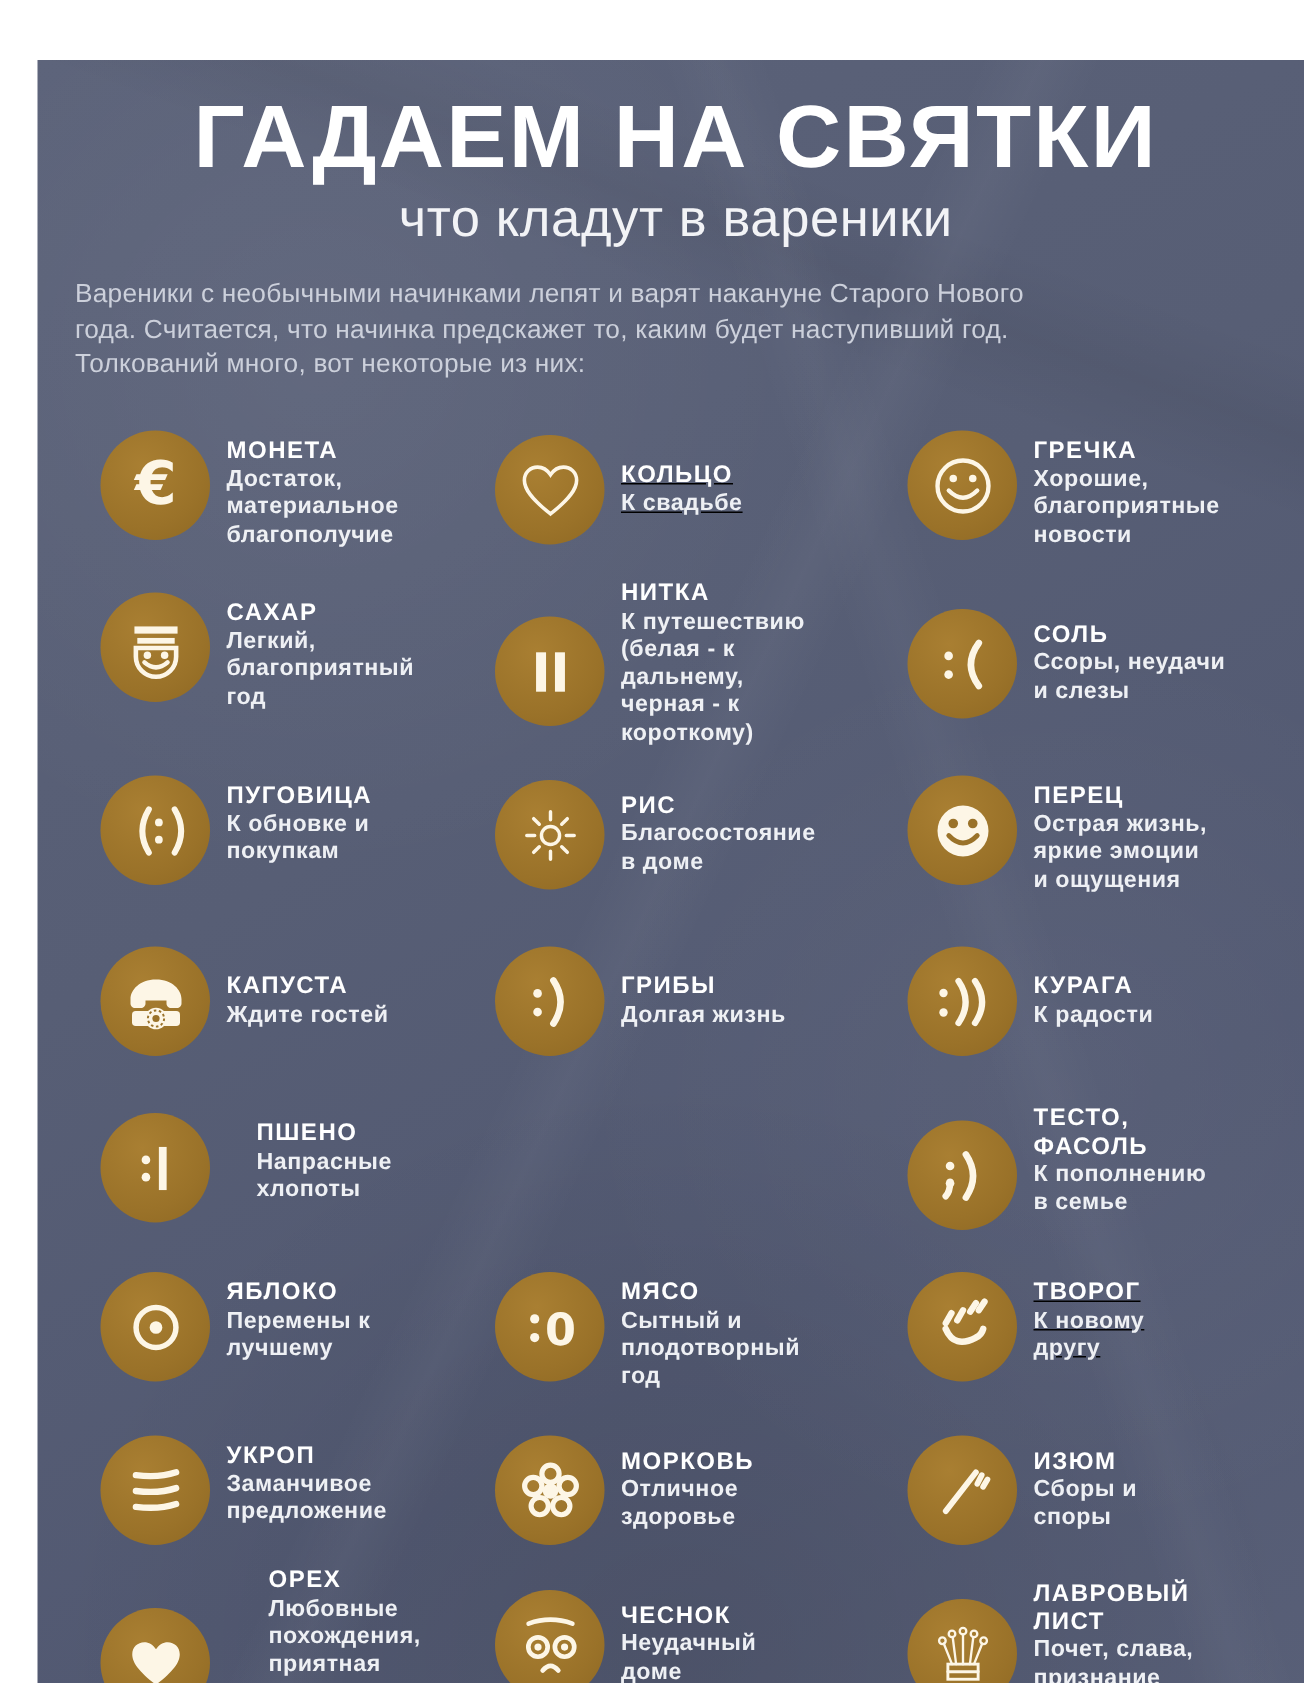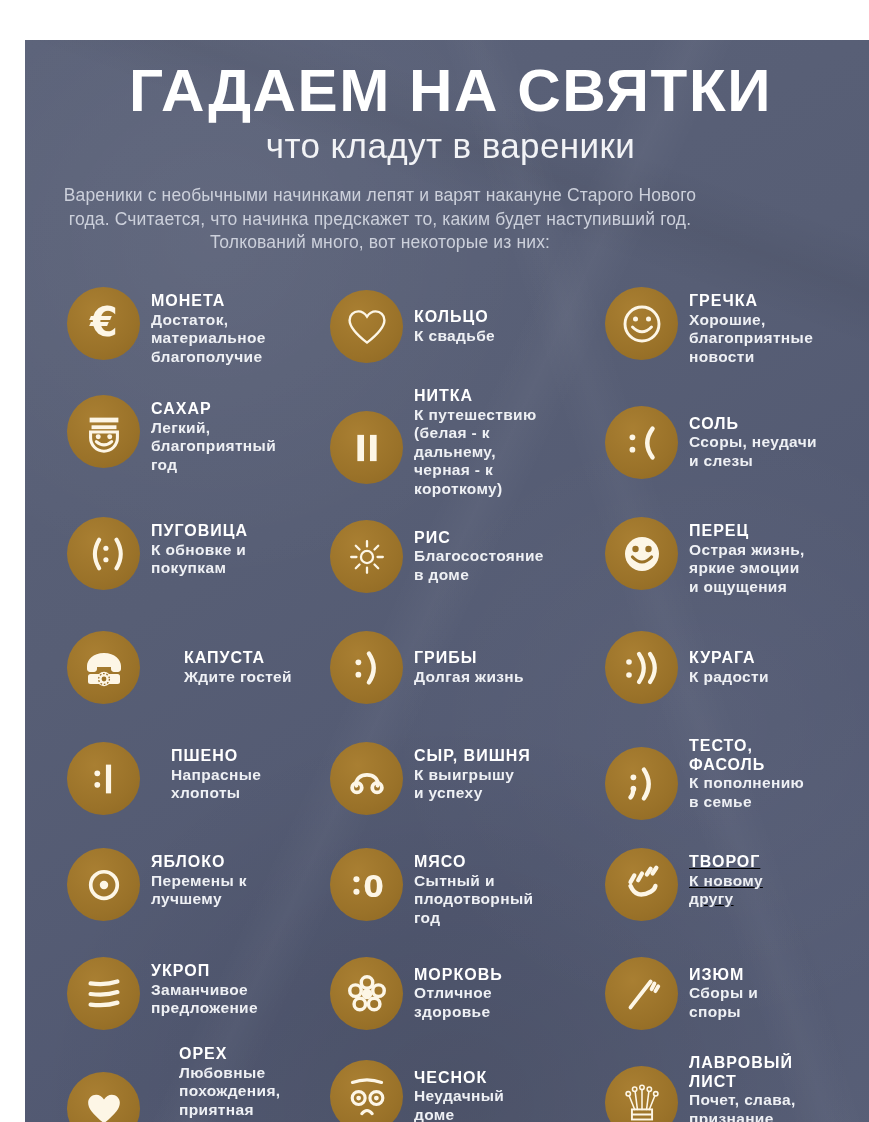--- a/index.html
+++ b/index.html
@@ -36,21 +36,20 @@
   }
   .subtitle{
     color:#f2f3f6;font-weight:normal;
     font-size:35px;line-height:40px;letter-spacing:.4px;
     text-align:center;margin-top:4px;
   }
   .lead{
     margin:18px 0 0 25px;width:660px;
     color:#ccd0db;font-size:17.5px;line-height:23.5px;letter-spacing:.15px;
     font-weight:normal;
-    text-align:center;
   }
 
   
   .grid{position:absolute;left:0;top:0;width:853px;height:1106px;z-index:2;}
   .item{position:absolute;display:flex;align-items:flex-start;}
   .badge{
     width:73px;height:73px;border-radius:50%;
     background:radial-gradient(circle at 38% 32%, #a97f32 0%, #9a7229 62%, #8e6823 100%);
     flex:0 0 73px;position:relative;
     display:flex;align-items:center;justify-content:center;
@@ -128,21 +127,21 @@
           <circle cx="26" cy="30" r="2.7" fill="#fdf6e6" stroke="none"></circle>
         </svg>
       </div>
       <div class="txt">
         <div class="ttl">ПУГОВИЦА</div>
         <div class="desc">К обновке и
 покупкам</div>
       </div>
     </div>
 
-    <div class="item vc" style="left:42px;top:591px;width:250px;height:73px;gap:33px;">
+    <div class="item vc" style="left:42px;top:591px;width:250px;height:73px;">
       <div class="badge">
         <svg width="48" height="48" viewBox="0 0 48 48">
           <path d="M24 9 C13 9 7 16 7 22 l0 3 c0 1.6 1.4 3 3 3 l4 0 c1.6 0 3-1.4 3-3 l0-2 14 0 0 2 c0 1.6 1.4 3 3 3 l4 0 c1.6 0 3-1.4 3-3 l0-3 C41 16 35 9 24 9 z" fill="#fdf6e6"></path>
           <rect x="8" y="30" width="32" height="10" rx="2.5" fill="#fdf6e6"></rect>
           <circle cx="24" cy="35" r="7.2" fill="#fdf6e6"></circle>
           <circle cx="24" cy="35" r="5.4" fill="none" stroke="#9a7229" stroke-width="1.3" stroke-dasharray="1.7 1.7"></circle>
           <circle cx="24" cy="35" r="2.4" fill="#9a7229"></circle>
         </svg>
       </div>
       <div class="txt">
@@ -203,21 +202,21 @@
       </div>
       <div class="txt" style="padding-top:0;">
         <div class="ttl">ОРЕХ</div>
         <div class="desc">Любовные
 похождения,
 приятная
 неожиданность</div>
       </div>
     </div>
 
-    <div class="item vc" style="left:305px;top:250px;width:262px;height:73px;">
+    <div class="item vc" style="left:305px;top:250px;width:262px;height:73px;text-decoration:underline;">
       <div class="badge">
         <svg width="44" height="44" viewBox="0 0 48 48">
           <path d="M24 41 C10 30 5 23 5 16.5 C5 11 9.4 7 14.6 7 C18.4 7 21.6 9 24 12.6 C26.4 9 29.6 7 33.4 7 C38.6 7 43 11 43 16.5 C43 23 38 30 24 41 z" fill="none" stroke="#fdf6e6" stroke-width="2.6"></path>
         </svg>
       </div>
       <div class="txt">
         <div class="ttl">КОЛЬЦО</div>
         <div class="desc">К свадьбе</div>
       </div>
     </div>
@@ -262,34 +261,20 @@
           <circle cx="15" cy="31" r="3" fill="#fdf6e6" stroke="none"></circle>
           <path d="M26 9 q10 15 0 30"></path>
         </svg>
       </div>
       <div class="txt">
         <div class="ttl">ГРИБЫ</div>
         <div class="desc">Долгая жизнь</div>
       </div>
     </div>
 
-    <div class="item" style="left:305px;top:702px;width:262px;">
-      <div class="badge">
-        <svg width="46" height="46" viewBox="0 0 48 48" fill="none" stroke="#fdf6e6" stroke-width="4" stroke-linecap="round">
-          <path d="M13 31 C10 16 38 16 35 31"></path>
-          <circle cx="13.5" cy="33" r="5"></circle>
-          <circle cx="34.5" cy="33" r="5"></circle>
-        </svg>
-      </div>
-      <div class="txt">
-        <div class="ttl">СЫР, ВИШНЯ</div>
-        <div class="desc">К выигрышу
-и успеху</div>
-      </div>
-    </div>
 
     <div class="item" style="left:305px;top:808px;width:262px;">
       <div class="badge">
         <svg width="46" height="46" viewBox="0 0 48 48">
           <circle cx="13" cy="18" r="3.2" fill="#fdf6e6"></circle>
           <circle cx="13" cy="31" r="3.2" fill="#fdf6e6"></circle>
           <text x="31" y="36" font-family="DejaVu Sans, sans-serif" font-size="31" font-weight="bold" fill="#fdf6e6" text-anchor="middle">0</text>
         </svg>
       </div>
       <div class="txt">

